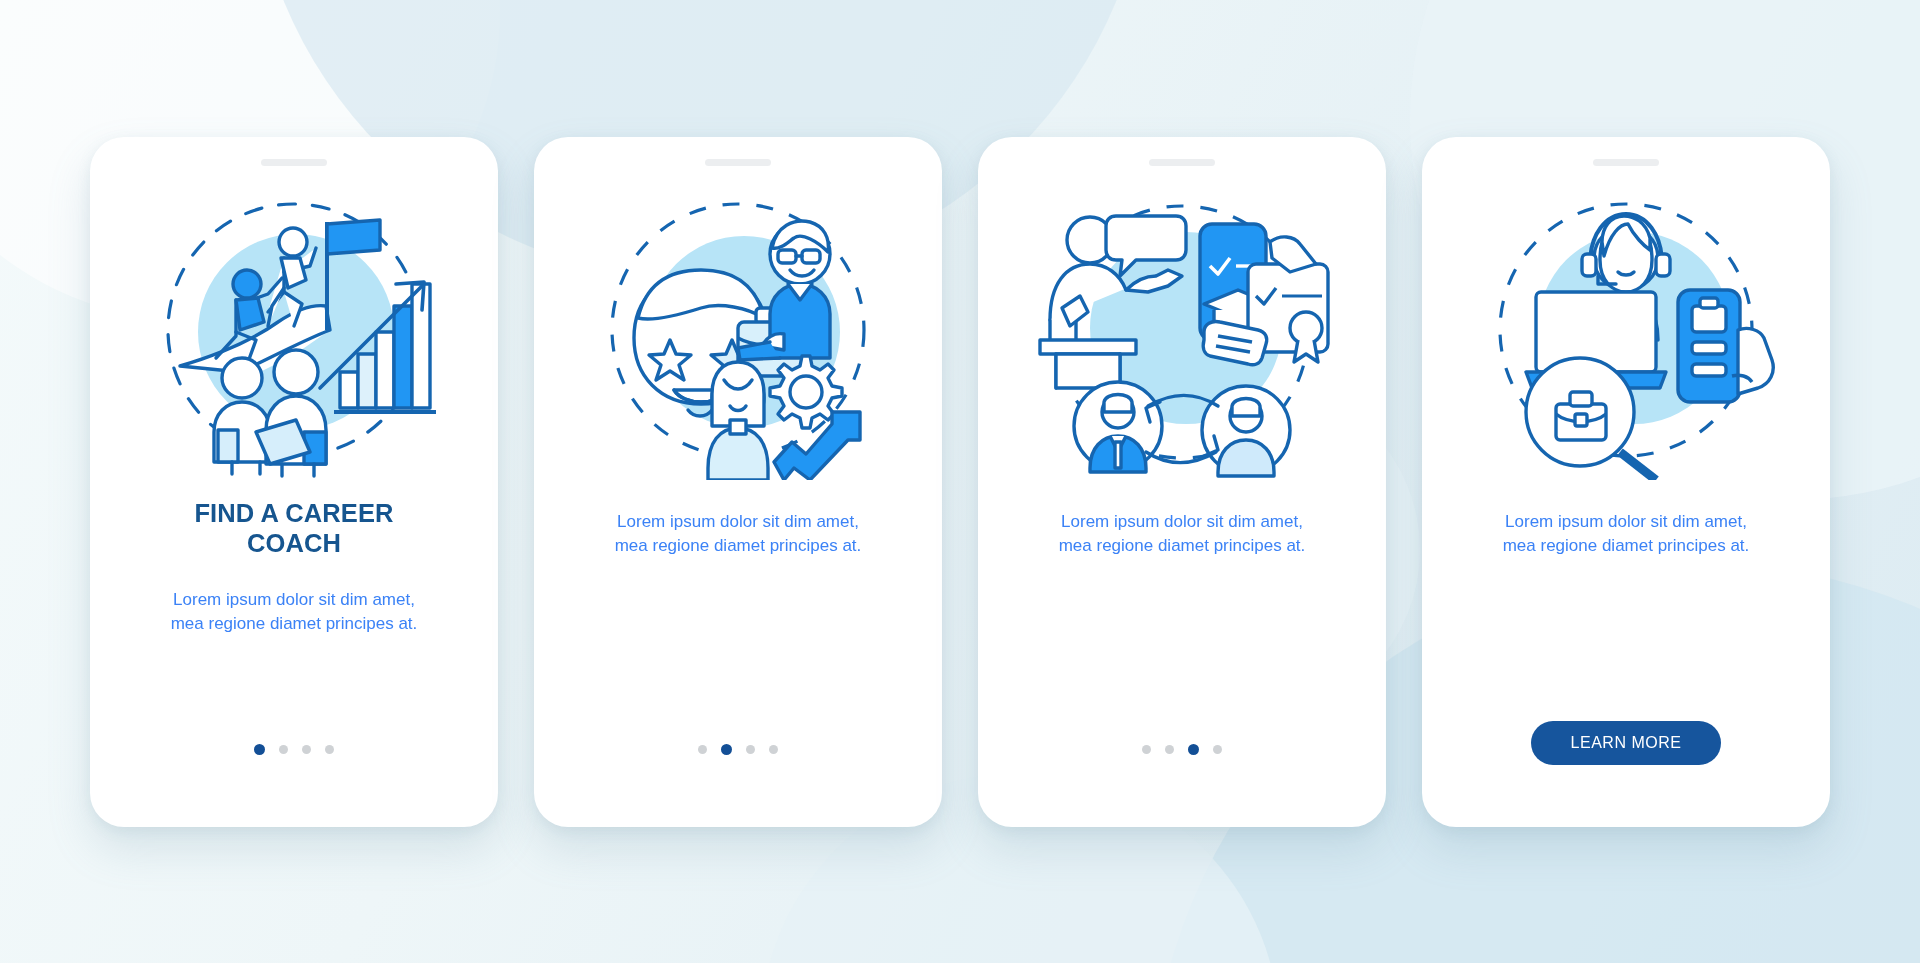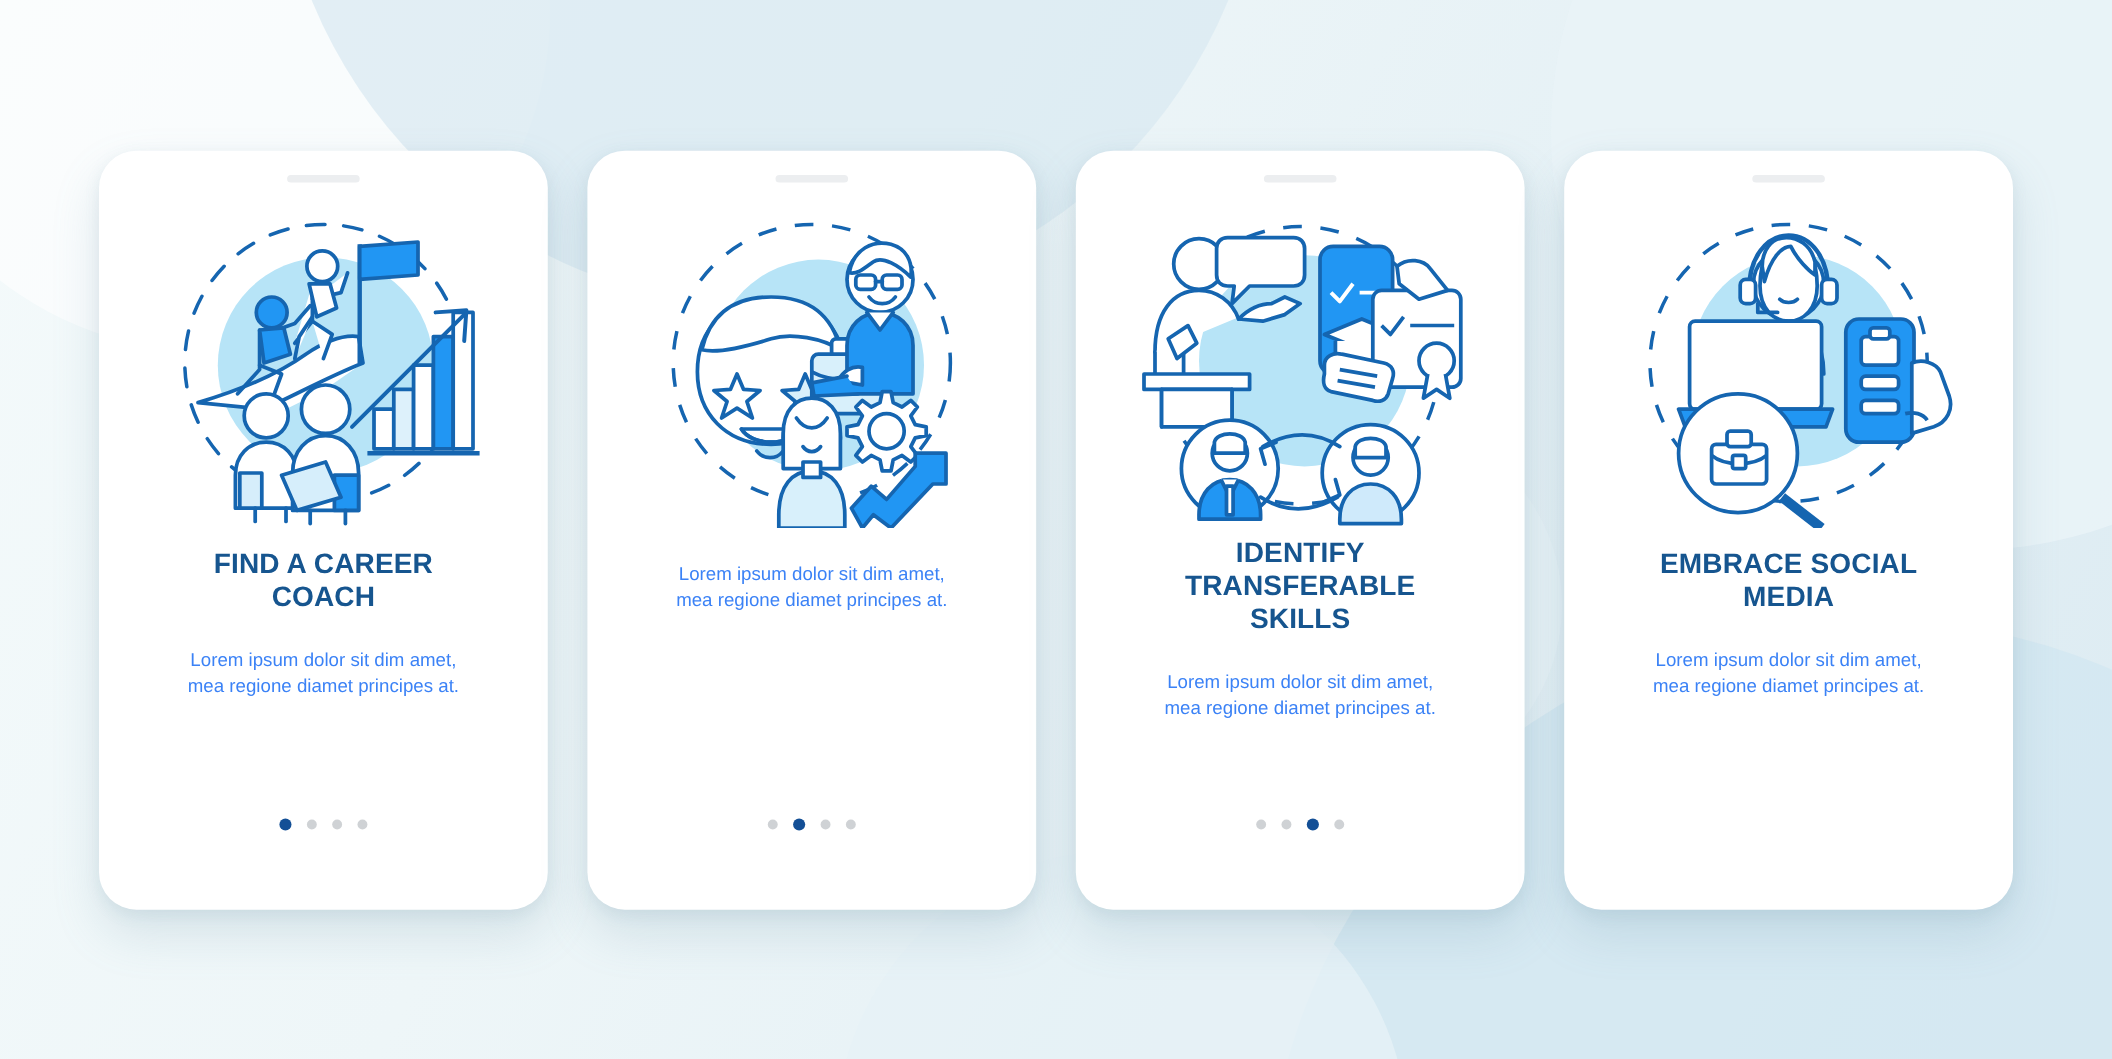--- a/index.html
+++ b/index.html
@@ -395,21 +395,20 @@
 
           <g stroke="#1565b0" stroke-width="3.4" fill="none" stroke-linecap="round" stroke-linejoin="round">
             <path d="M116 226 C140 212 164 212 186 226"></path>
             <path d="M128 222 L114 228 L118 242"></path>
             <path d="M184 272 C160 286 136 286 114 272"></path>
             <path d="M172 276 L186 270 L182 256"></path>
           </g>
         </svg>
       </div>
 
-      <div class="card-title">IDENTIFY TRANSFERABLE SKILLS</div>
       <div class="card-body">Lorem ipsum dolor sit dim amet, mea regione diamet principes at.</div>
 
       <div class="spacer"></div>
 
       <div class="dots">
         <span class="dot"></span>
         <span class="dot"></span>
         <span class="dot active"></span>
         <span class="dot"></span>
       </div>
@@ -457,21 +456,21 @@
             <circle cx="104" cy="232" r="54" fill="#ffffff"></circle>
             <rect x="80" y="224" width="50" height="36" rx="4" fill="#ffffff"></rect>
             <rect x="94" y="212" width="22" height="14" rx="3" fill="#ffffff"></rect>
             <path d="M80 234 C92 244 118 244 130 234" fill="none"></path>
             <rect x="99" y="234" width="12" height="12" rx="2" fill="#ffffff"></rect>
             <line x1="144" y1="272" x2="180" y2="300" stroke-width="9"></line>
           </g>
         </svg>
       </div>
 
-      <div class="card-title">EMBRACE SOCIAL MEDIA</div>
       <div class="card-body">Lorem ipsum dolor sit dim amet, mea regione diamet principes at.</div>
 
       <div class="spacer"></div>
 
+      <button class="learn-more">LEARN MORE</button>
     </div>
 
   </div>
 </div>
 
 </body></html>

